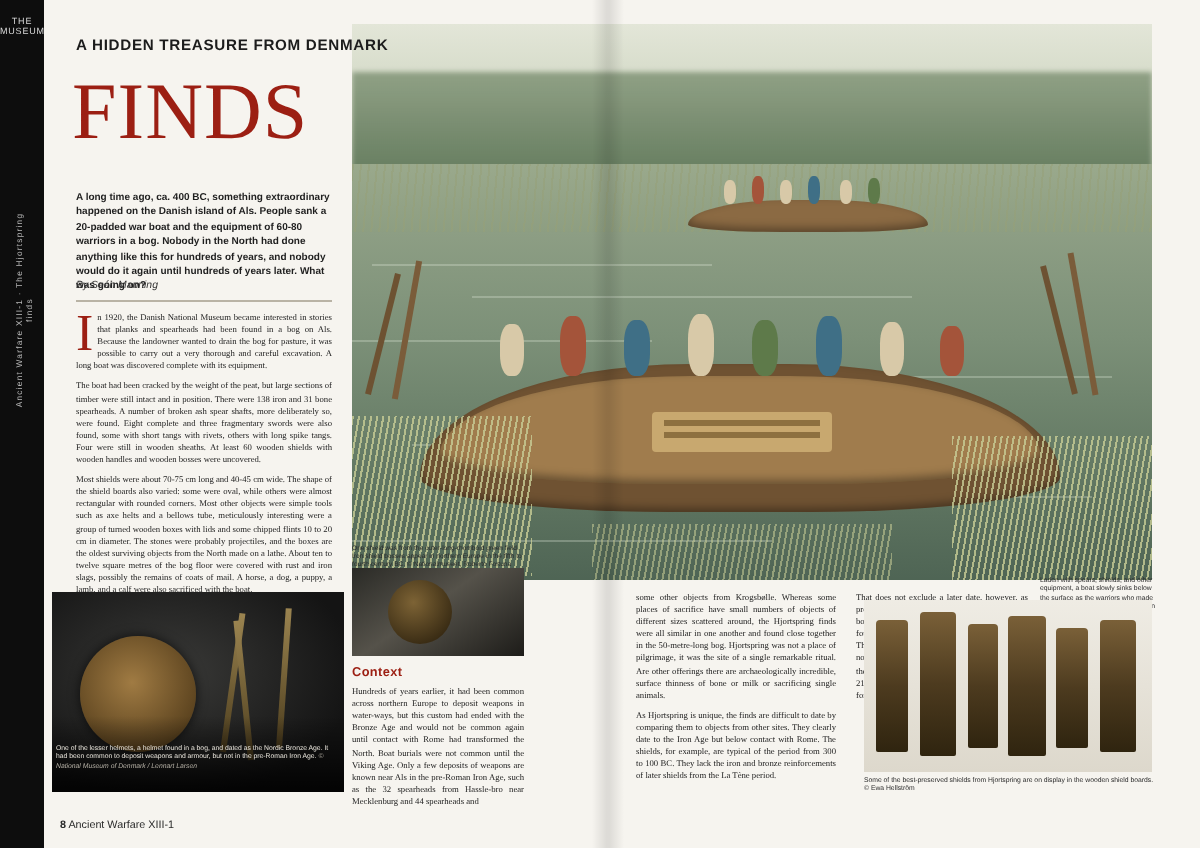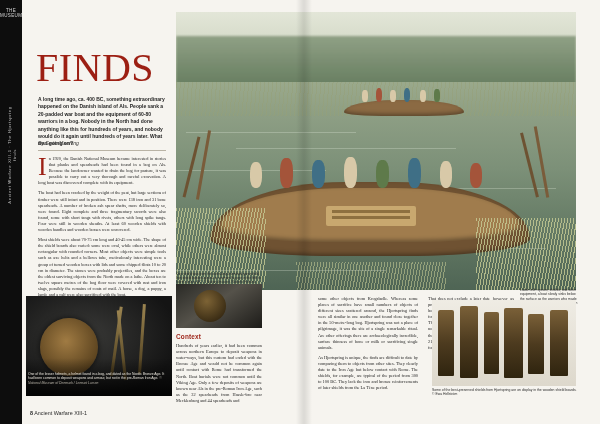--- a/index.html
+++ b/index.html
@@ -90,21 +90,21 @@
     left: 36px; top: 29px;
     width: 270px;
     font-family: "Liberation Serif", serif;
     font-size: 21px;
     line-height: 20px;
     color: #9c1f13;
     letter-spacing: .3px;
   }
   .title2 {
     position: absolute;
-    left: 36px; top: 49px;
+    left: 36px; top: 37px;
     width: 270px;
     font-family: "Liberation Serif", serif;
     font-size: 40px;
     line-height: 37px;
     color: #9c1f13;
     letter-spacing: .5px;
   }
   .byline {
     position: absolute;
     left: 38px; top: 140px;
@@ -365,20 +365,21 @@
 
     <div style="position:absolute;left:150px;top:194px;width:90px;height:20px;background:#c8a86f;border-radius:2px;"></div>
     <div style="position:absolute;left:156px;top:198px;width:78px;height:3px;background:#8d7040;"></div>
     <div style="position:absolute;left:156px;top:204px;width:78px;height:3px;background:#8d7040;"></div>
 
     <div class="reed-clump" style="left:0px;top:196px;width:90px;height:80px;"></div>
     <div class="reed-clump" style="left:300px;top:206px;width:100px;height:74px;"></div>
     <div class="reed-clump" style="left:120px;top:250px;width:150px;height:32px;opacity:.7"></div>
   </div>
 
+  <div class="kicker">A HIDDEN TREASURE FROM DENMARK</div>
   <div class="title2">FINDS</div>
   <div class="standfirst">A long time ago, ca. 400 BC, something extraordinary happened on the Danish island of Als. People sank a 20-padded war boat and the equipment of 60-80 warriors in a bog. Nobody in the North had done anything like this for hundreds of years, and nobody would do it again until hundreds of years later. What was going on?</div>
   <div class="byline">By Seán Manning</div>
 
   <div class="hairline" style="left:38px;top:150px;width:128px;"></div>
 
   <div class="col dropcap-col" style="left:38px; top:156px; width:128px; height:134px;">
     <p>In 1920, the Danish National Museum became interested in stories that planks and spearheads had been found in a bog on Als. Because the landowner wanted to drain the bog for pasture, it was possible to carry out a very thorough and careful excavation. A long boat was discovered complete with its equipment.</p>
     <p>The boat had been cracked by the weight of the peat, but large sections of timber were still intact and in position. There were 138 iron and 31 bone spearheads. A number of broken ash spear shafts, more deliberately so, were found. Eight complete and three fragmentary swords were also found, some with short tangs with rivets, others with long spike tangs. Four were still in wooden sheaths. At least 60 wooden shields with wooden handles and wooden bosses were uncovered.</p>
     <p>Most shields were about 70-75 cm long and 40-45 cm wide. The shape of the shield boards also varied: some were oval, while others were almost rectangular with rounded corners. Most other objects were simple tools such as axe helts and a bellows tube, meticulously interesting were a group of turned wooden boxes with lids and some chipped flints 10 to 20 cm in diameter. The stones were probably projectiles, and the boxes are the oldest surviving objects from the North made on a lathe. About ten to twelve square metres of the bog floor were covered with rust and iron slags, possibly the remains of coats of mail. A horse, a dog, a puppy, a lamb, and a calf were also sacrificed with the boat.</p>

